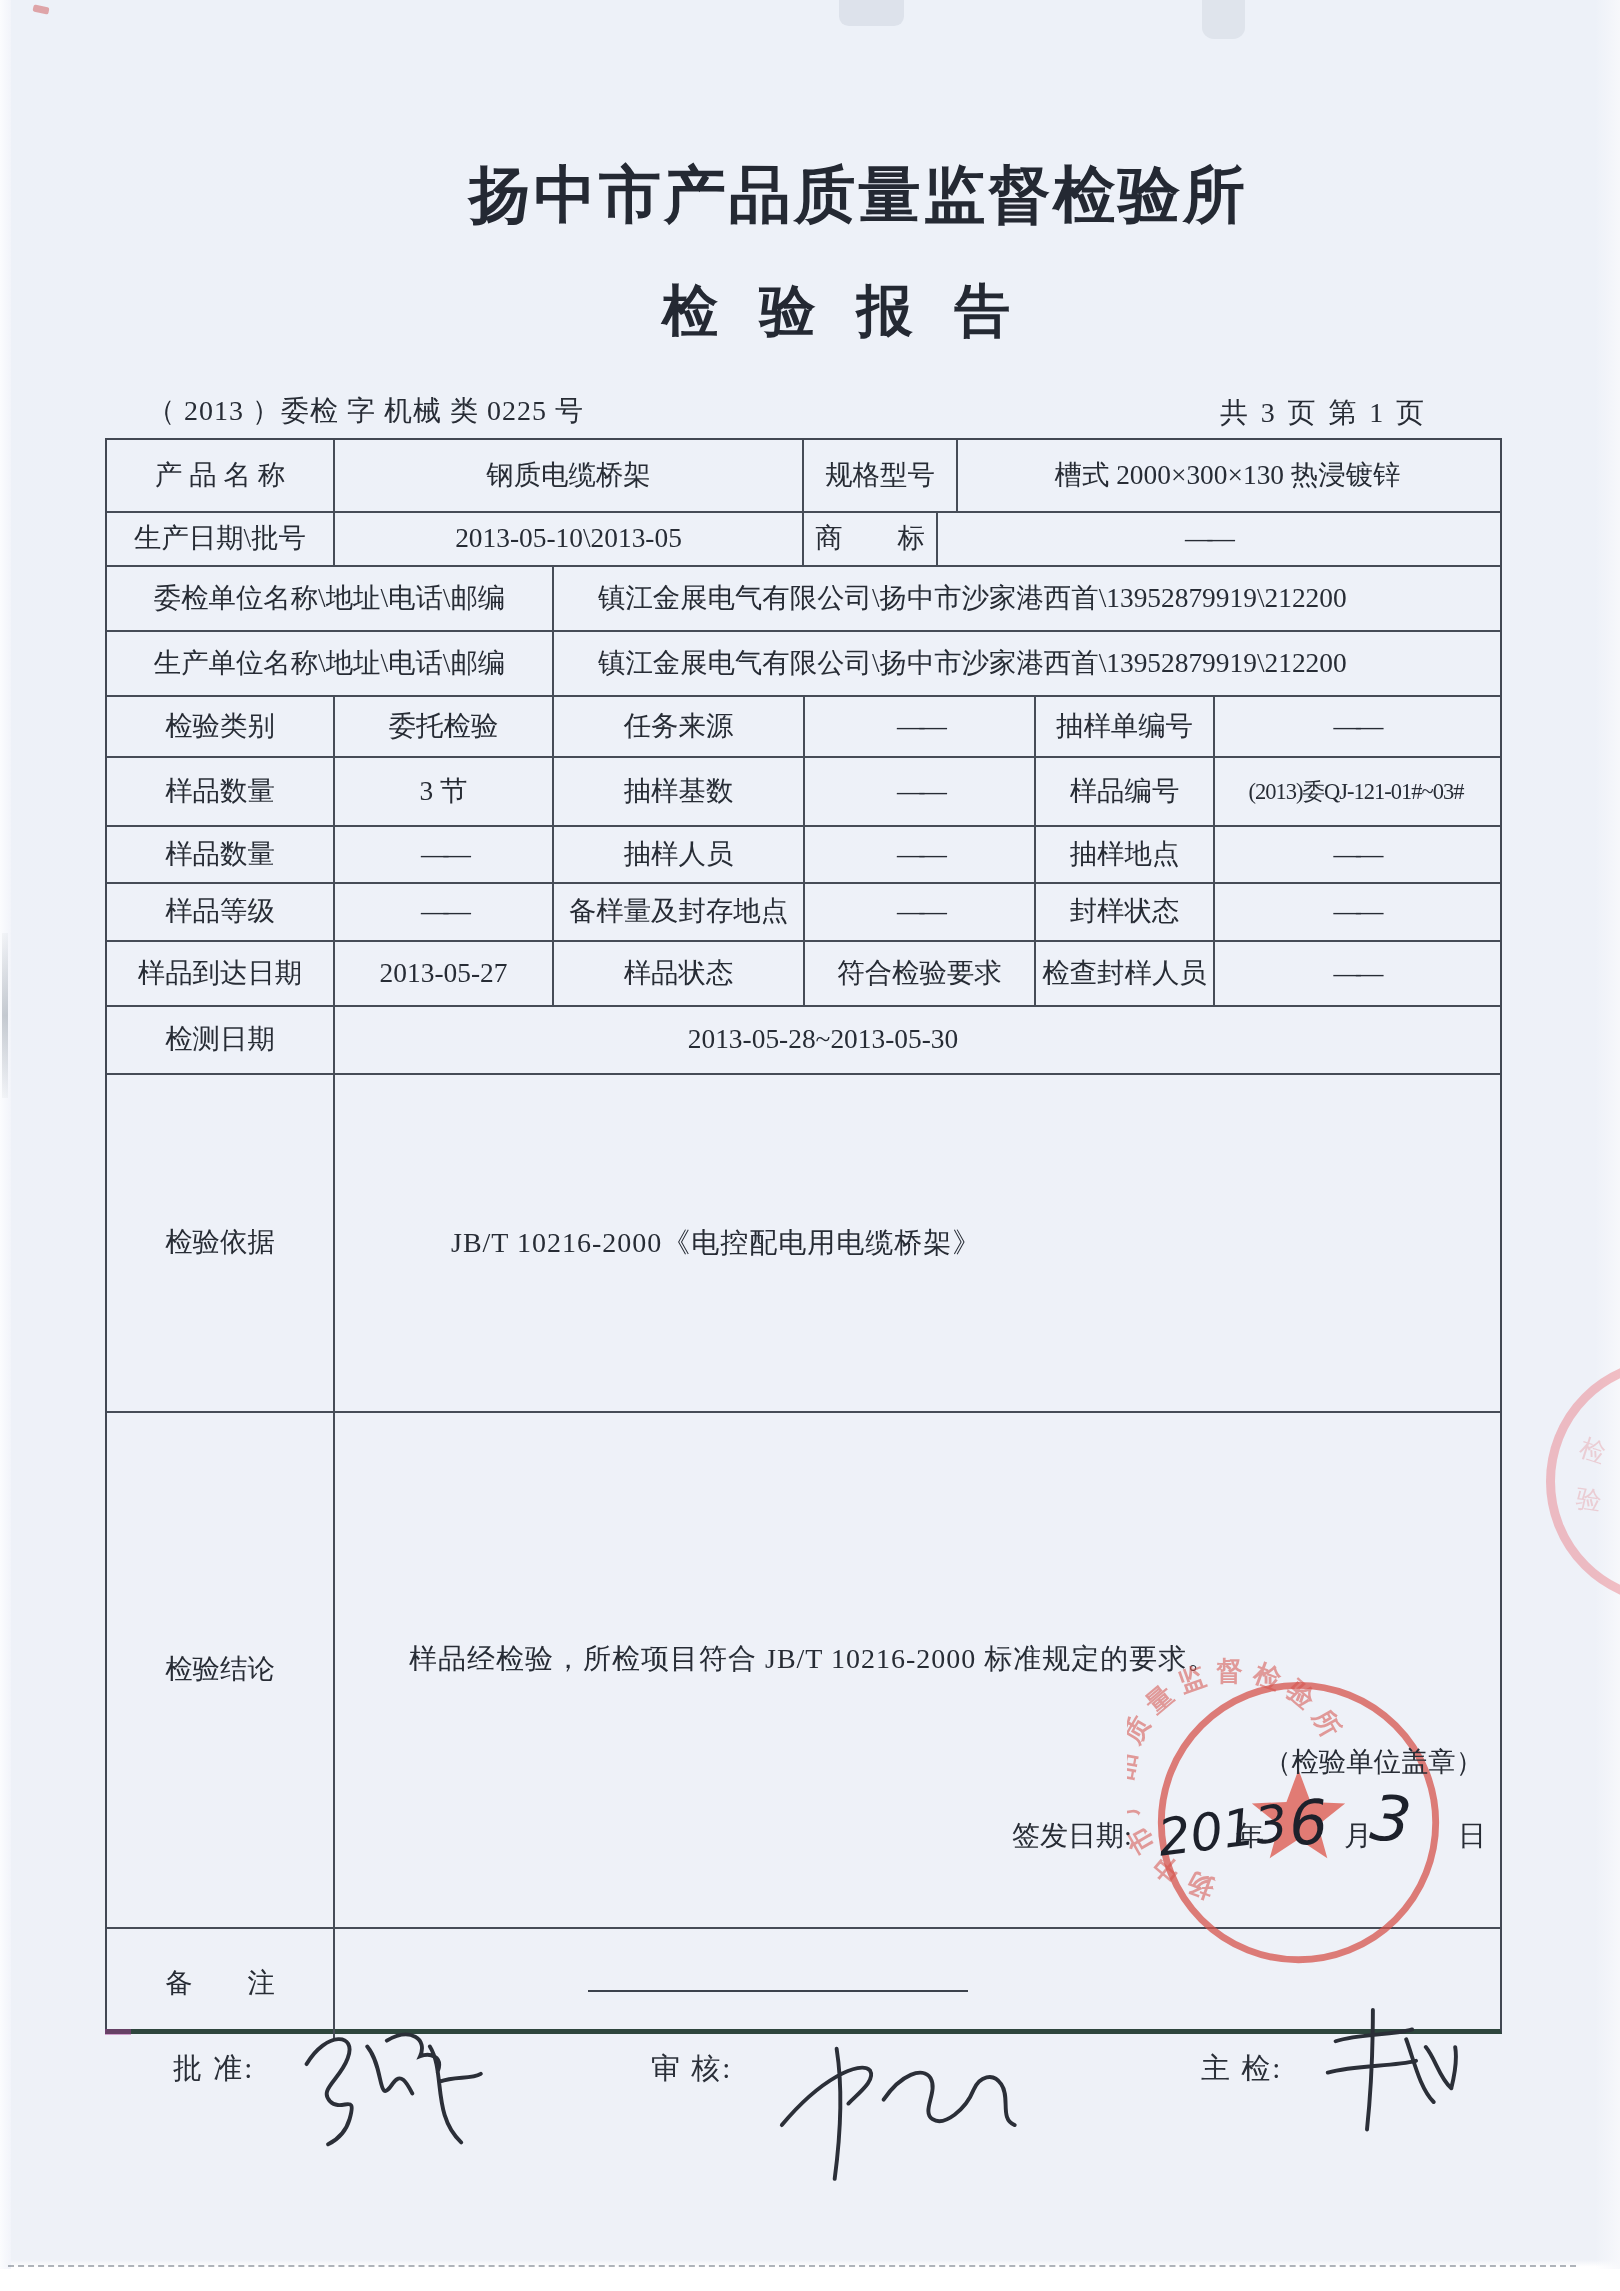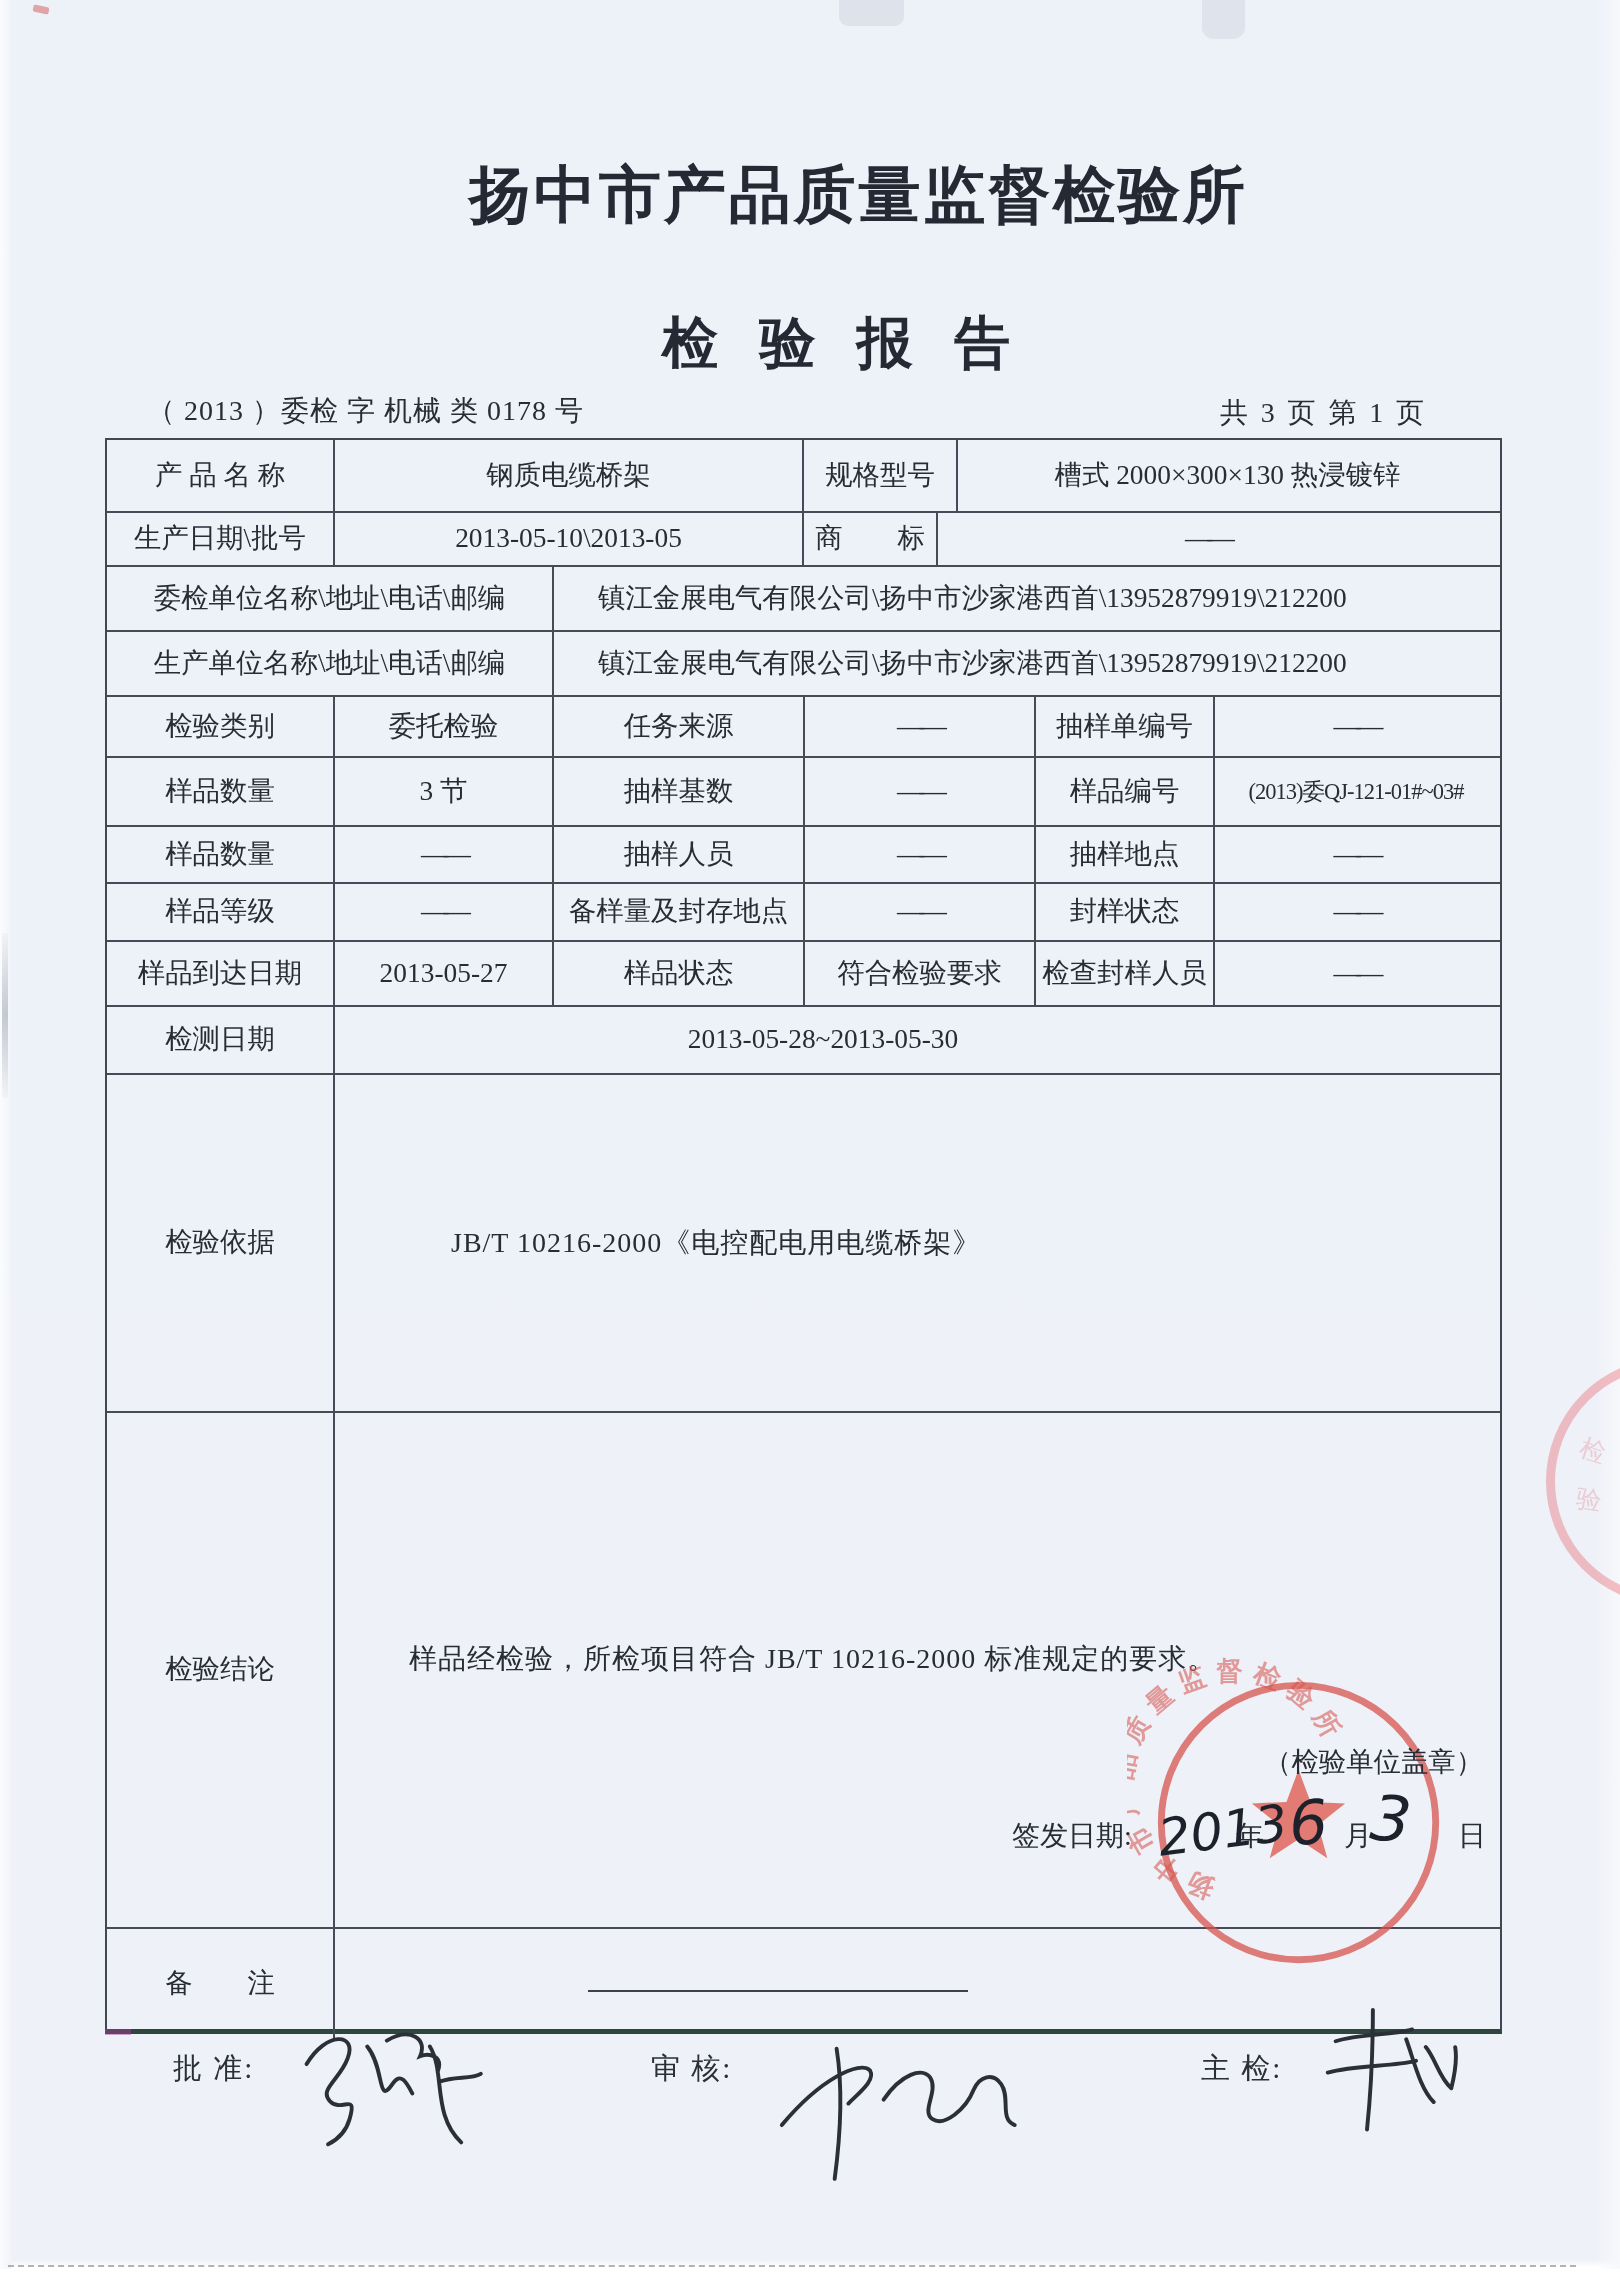--- a/index.html
+++ b/index.html
@@ -10,21 +10,21 @@
   .edge-right{position:absolute;right:0;top:0;width:25.5px;height:99%;background:linear-gradient(270deg,#f7f8fb,rgba(247,248,251,0));}
   .page-edge-mark{position:absolute;left:2px;top:933px;width:5.9px;height:165px;background:linear-gradient(180deg,rgba(120,130,142,.05),rgba(120,130,142,.4),rgba(120,130,142,.05));}
   .speck-red{position:absolute;left:33px;top:5.9px;width:15.7px;height:6.9px;background:rgba(205,70,70,.45);transform:rotate(12deg);border-radius:2px;}
   .speck-g1{position:absolute;left:839px;top:0;width:65px;height:25.5px;background:rgba(150,160,175,.18);border-radius:0 0 9.8px 9.8px;}
   .speck-g2{position:absolute;left:1202px;top:0;width:43px;height:39px;background:rgba(150,160,175,.16);border-radius:0 0 11.8px 11.8px;}
   .bottom-cut{position:absolute;left:7.8px;top:2265px;width:1568px;border-top:2px dashed rgba(110,118,130,.55);}
 
   .org-title{position:absolute;left:378px;top:153px;width:961px;text-align:center;
              font-size:62px;font-weight:bold;letter-spacing:2.9px;color:#242933;}
   .report-title{position:absolute;left:549px;top:274px;width:588px;text-align:center;
-             font-size:56px;font-weight:bold;letter-spacing:13.7px;color:#242933;margin-top:32px;}
+             font-size:56px;font-weight:bold;letter-spacing:13.7px;color:#242933;}
   .report-no{position:absolute;left:147px;top:392px;font-size:28px;letter-spacing:1px;}
   .page-info{position:absolute;left:1220px;top:394px;font-size:28px;letter-spacing:2.9px;}
 
   .tbl{position:absolute;left:105px;top:438px;width:1397px;height:1596px;box-sizing:border-box;
        border:2.9px solid #424853;border-bottom:5.9px solid #2e463d;font-size:27.4px;}
   .row{display:flex;box-sizing:border-box;border-bottom:2px solid #464c57;position:relative;}
   .row:last-child{border-bottom:none;}
   .cell{box-sizing:border-box;border-right:2px solid #464c57;display:flex;align-items:center;justify-content:center;
         text-align:center;overflow:hidden;line-height:1.15;}
   .cell.nb{border-right:none;}
@@ -56,21 +56,21 @@
   <div class="edge-left"></div>
   <div class="edge-right"></div>
   <div class="page-edge-mark"></div>
   <div class="speck-red"></div>
   <div class="speck-g1"></div>
   <div class="speck-g2"></div>
   <div class="bottom-cut"></div>
 
   <div class="org-title">扬中市产品质量监督检验所</div>
   <div class="report-title">检 验 报 告</div>
-  <div class="report-no">（ 2013 ）委检 字 机械 类 0178 号</div>
+  <div class="report-no">（ 2013 ）委检 字 机械 类 0225 号</div>
   <div class="page-info">共 3 页 第 1 页</div>
 
   <div class="tbl">
 
     <div class="row" style="height:73px">
       <div class="cell" style="width:228px">产 品 名 称</div>
       <div class="cell" style="width:469px">钢质电缆桥架</div>
       <div class="cell" style="width:154px">规格型号</div>
       <div class="cell nb" style="width:539px">槽式 2000×300×130 热浸镀锌</div>
     </div>

